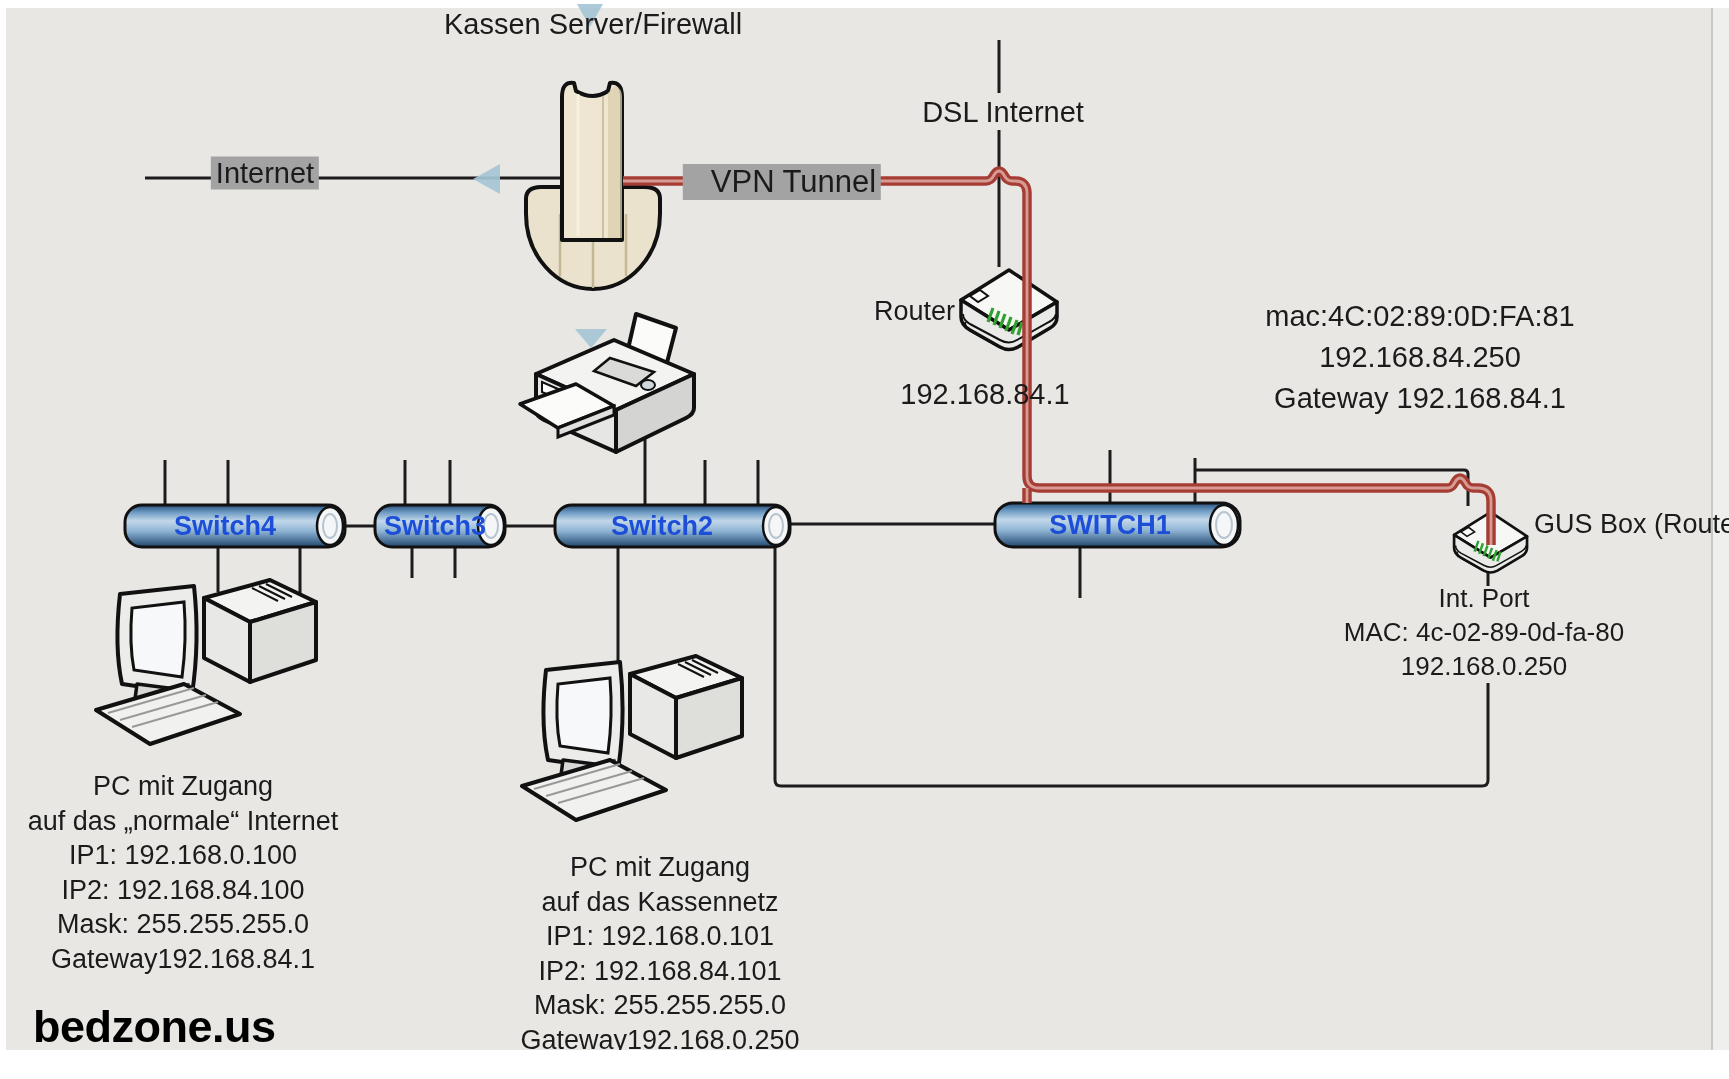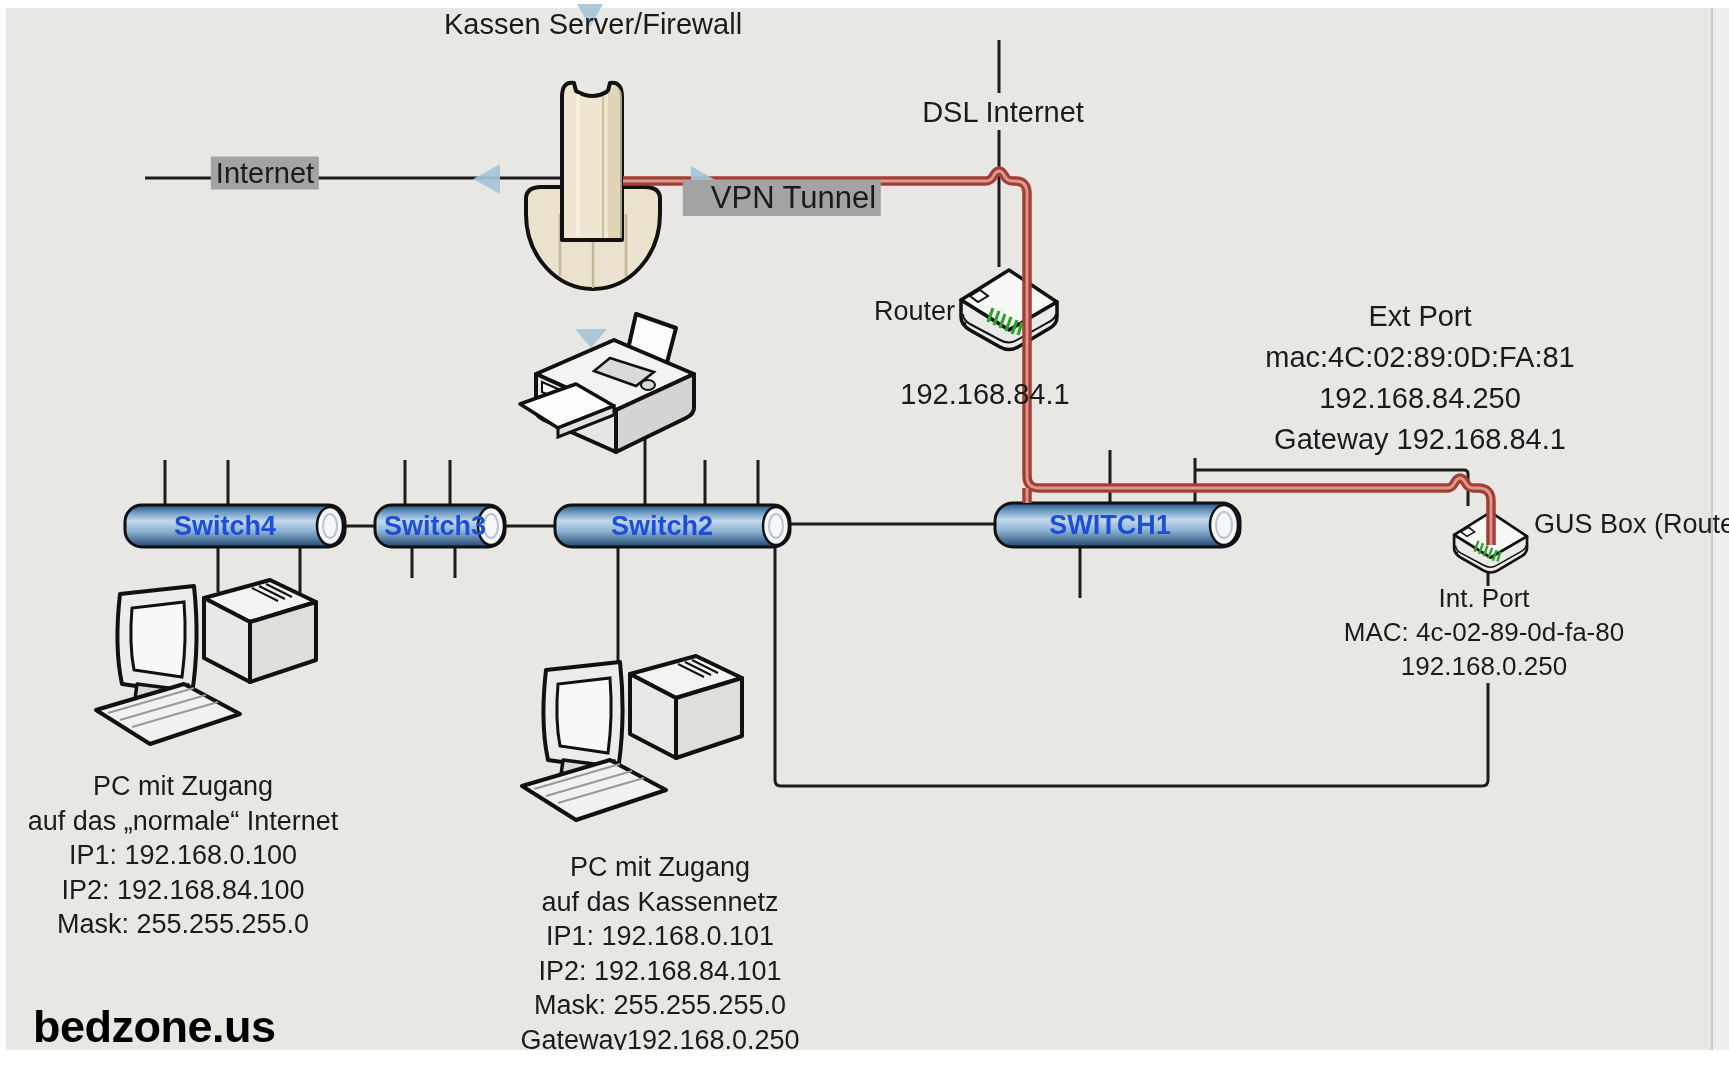--- a/index.html
+++ b/index.html
@@ -164,27 +164,26 @@
   <g fill="#a6c6d6" opacity="0.92">
     <polygon points="577,4 603,4 590,27"></polygon>
     <polygon points="500,164 500,194 473,179"></polygon>
     <polygon points="691,166 691,196 717,181"></polygon>
     <polygon points="575,329 607,329 591,348"></polygon>
   </g>
 </svg>
 
 <div class="lbl center big" style="left:593px;top:24px;">Kassen Server/Firewall</div>
 <div class="lbl center big onmask" style="left:265px;top:173px;">Internet</div>
-<div class="lbl center vpn onmask" style="left:782px;top:198px;padding-left:28px;">VPN Tunnel</div>
+<div class="lbl center vpn onmask" style="left:782px;top:182px;padding-left:28px;">VPN Tunnel</div>
 <div class="lbl center big" style="left:1003px;top:112px;">DSL Internet</div>
 <div class="lbl med" style="left:955px;top:311px;transform:translate(-100%,-50%);">Router</div>
 <div class="lbl center big" style="left:985px;top:394px;">192.168.84.1</div>
 
 <div class="lbl blockc blk29" style="left:1420px;top:296px;">
-  <div>Ext Port</div>
   <div>mac:4C:02:89:0D:FA:81</div>
   <div>192.168.84.250</div>
   <div>Gateway 192.168.84.1</div>
 </div>
 
 <div class="lbl med" style="left:1534px;top:524px;transform:translateY(-50%);">GUS Box (Router)</div>
 
 <div class="lbl blockc blk26" style="left:1484px;top:581px;">
   <div>Int. Port</div>
   <div>MAC: 4c-02-89-0d-fa-80</div>
@@ -195,20 +194,21 @@
 <div class="lbl center switch-lbl" style="left:435px;top:526px;">Switch3</div>
 <div class="lbl center switch-lbl" style="left:662px;top:526px;">Switch2</div>
 <div class="lbl center switch-lbl" style="left:1110px;top:525px;">SWITCH1</div>
 
 <div class="lbl blockc blk27" style="left:183px;top:769px;">
   <div>PC mit Zugang</div>
   <div>auf das „normale“ Internet</div>
   <div>IP1: 192.168.0.100</div>
   <div>IP2: 192.168.84.100</div>
   <div>Mask: 255.255.255.0</div>
+  <div>Gateway192.168.84.1</div>
 </div>
 
 <div class="lbl blockc blk27" style="left:660px;top:850px;">
   <div>PC mit Zugang</div>
   <div>auf das Kassennetz</div>
   <div>IP1: 192.168.0.101</div>
   <div>IP2: 192.168.84.101</div>
   <div>Mask: 255.255.255.0</div>
   <div>Gateway192.168.0.250</div>
 </div>

